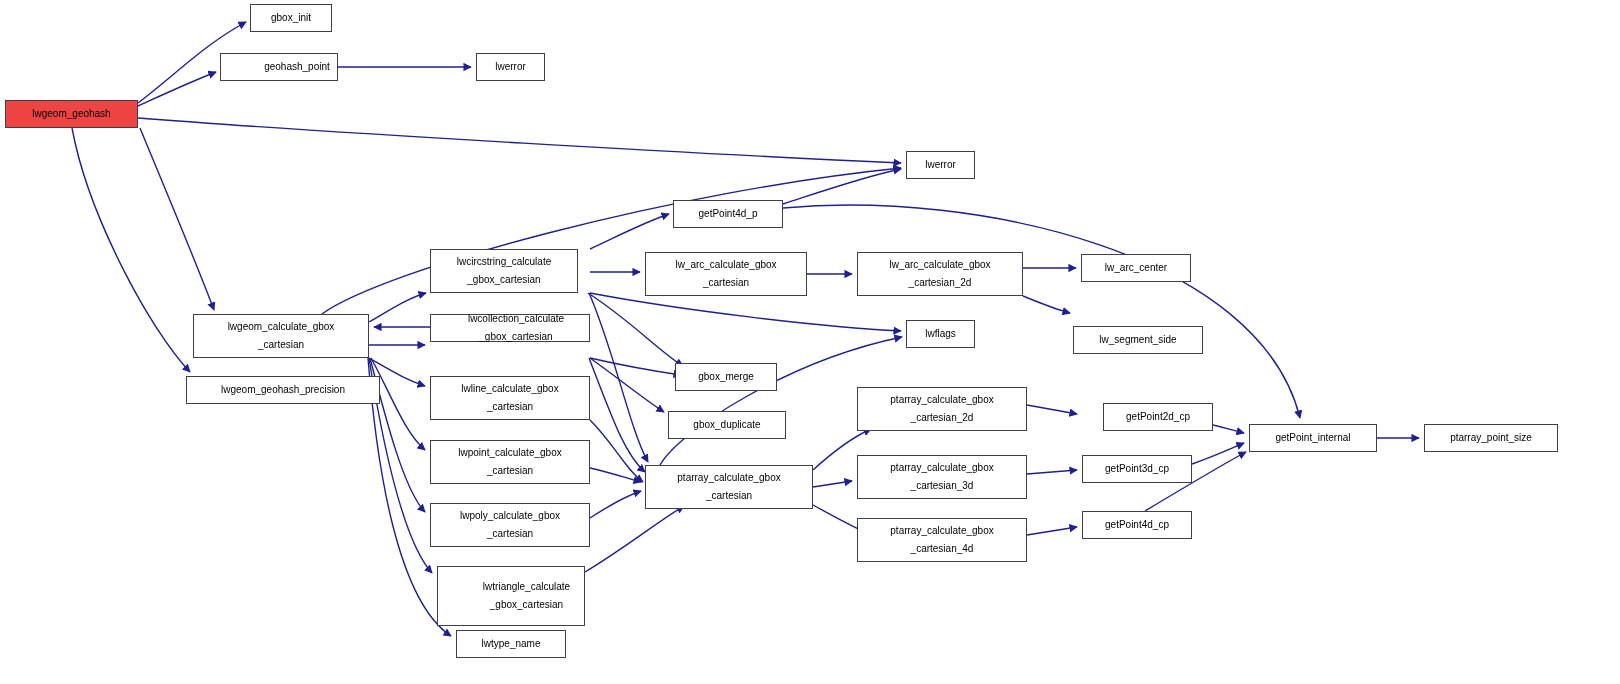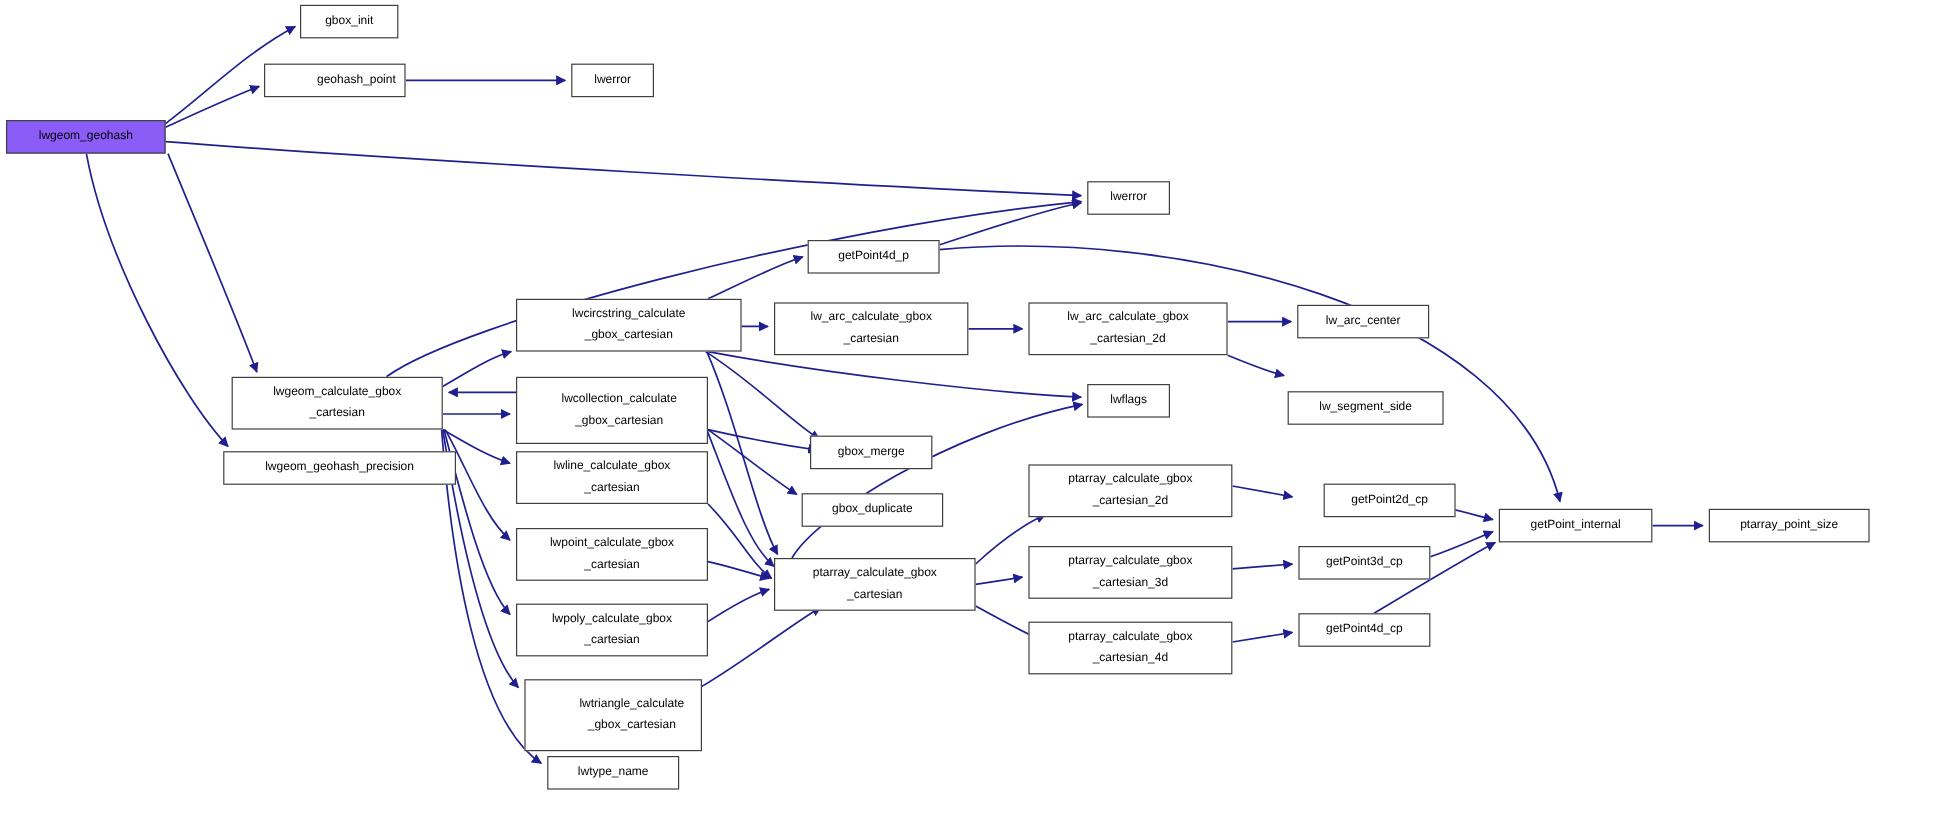--- a/index.html
+++ b/index.html
@@ -15,21 +15,21 @@
     display:flex;
     align-items:center;
     justify-content:center;
     text-align:center;
     font-size:10px;
     line-height:18px;
     letter-spacing:0px;
     white-space:pre-line;
     cursor:pointer;
   }
-  .node.root{ background:#8b5cf6; border-color:#404040; }
+  .node.root{ background:#ef4444; border-color:#404040; }
 </style>
 </head>
 <body>
 
 <div id="canvas">
   <svg id="edges" viewBox="0 0 1620 684" xmlns="http://www.w3.org/2000/svg">
     <defs>
       <marker id="arrow" viewBox="0 0 10 10" refX="9" refY="5" markerWidth="6" markerHeight="6" orient="auto-start-reverse">
         <path d="M 0 0 L 10 5 L 0 10 z" fill="#1f1f8f"></path>
       </marker>
@@ -80,31 +80,31 @@
         <path d="M1377,438 L1419,438" marker-end="url(#arrow)"></path>
       </g>
   </svg>
   <div id="node-layer">
       <div class="node root" style="left: 5px; top: 100px; width: 133px; height: 28px;">lwgeom_geohash</div>
       <div class="node" style="left: 250px; top: 4px; width: 82px; height: 28px;">gbox_init</div>
       <div class="node" style="left: 220px; top: 53px; width: 118px; height: 28px; padding-left: 36px;">geohash_point</div>
       <div class="node" style="left: 476px; top: 53px; width: 69px; height: 28px;">lwerror</div>
       <div class="node" style="left: 906px; top: 151px; width: 69px; height: 28px;">lwerror</div>
       <div class="node" style="left: 673px; top: 200px; width: 110px; height: 28px;">getPoint4d_p</div>
-      <div class="node" style="left: 430px; top: 249px; width: 188px; height: 44px;">lwcircstring_calculate
+      <div class="node" style="left: 430px; top: 249px; width: 148px; height: 44px;">lwcircstring_calculate
 _gbox_cartesian</div>
       <div class="node" style="left: 645px; top: 252px; width: 162px; height: 44px;">lw_arc_calculate_gbox
 _cartesian</div>
       <div class="node" style="left: 857px; top: 252px; width: 166px; height: 44px;">lw_arc_calculate_gbox
 _cartesian_2d</div>
       <div class="node" style="left: 1081px; top: 254px; width: 110px; height: 28px;">lw_arc_center</div>
       <div class="node" style="left: 1073px; top: 302px; width: 130px; height: 28px; margin-top: 24px;">lw_segment_side</div>
       <div class="node" style="left: 193px; top: 314px; width: 176px; height: 44px;">lwgeom_calculate_gbox
 _cartesian</div>
-      <div class="node" style="left: 430px; top: 314px; width: 160px; height: 56px; padding-left: 12px;">lwcollection_calculate
+      <div class="node" style="left: 430px; top: 314px; width: 160px; height: 28px; padding-left: 12px;">lwcollection_calculate
 _gbox_cartesian</div>
       <div class="node" style="left: 906px; top: 320px; width: 69px; height: 28px;">lwflags</div>
       <div class="node" style="left: 675px; top: 363px; width: 102px; height: 28px;">gbox_merge</div>
       <div class="node" style="left: 186px; top: 376px; width: 194px; height: 28px;">lwgeom_geohash_precision</div>
       <div class="node" style="left: 430px; top: 376px; width: 160px; height: 44px;">lwline_calculate_gbox
 _cartesian</div>
       <div class="node" style="left: 857px; top: 387px; width: 170px; height: 44px;">ptarray_calculate_gbox
 _cartesian_2d</div>
       <div class="node" style="left: 1082px; top: 403px; width: 110px; height: 28px; margin-left: 21px;">getPoint2d_cp</div>
       <div class="node" style="left: 668px; top: 411px; width: 118px; height: 28px;">gbox_duplicate</div>

